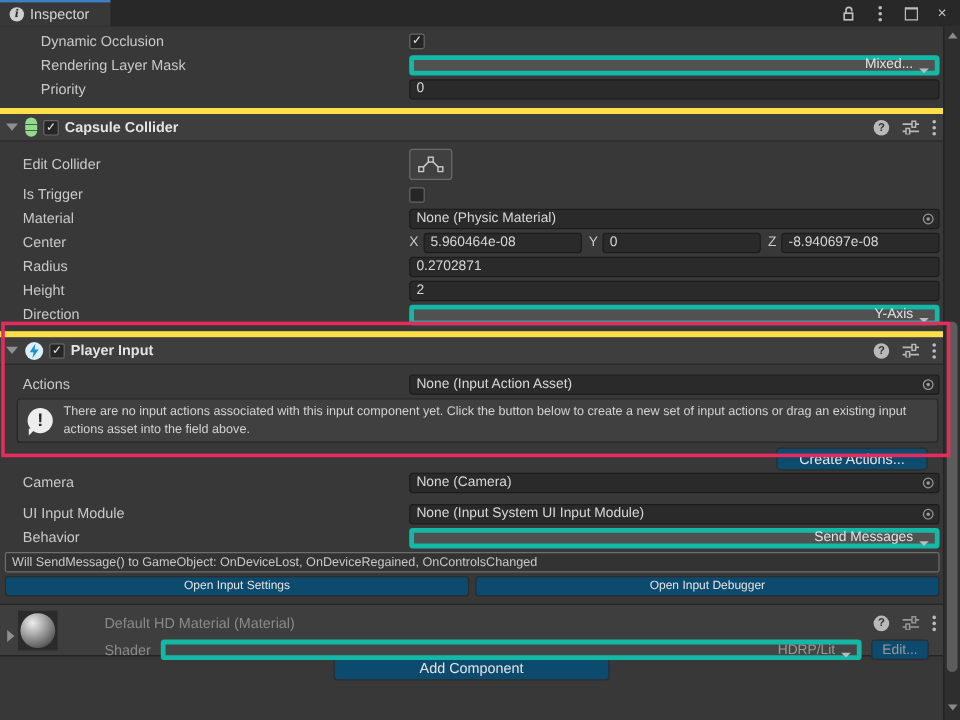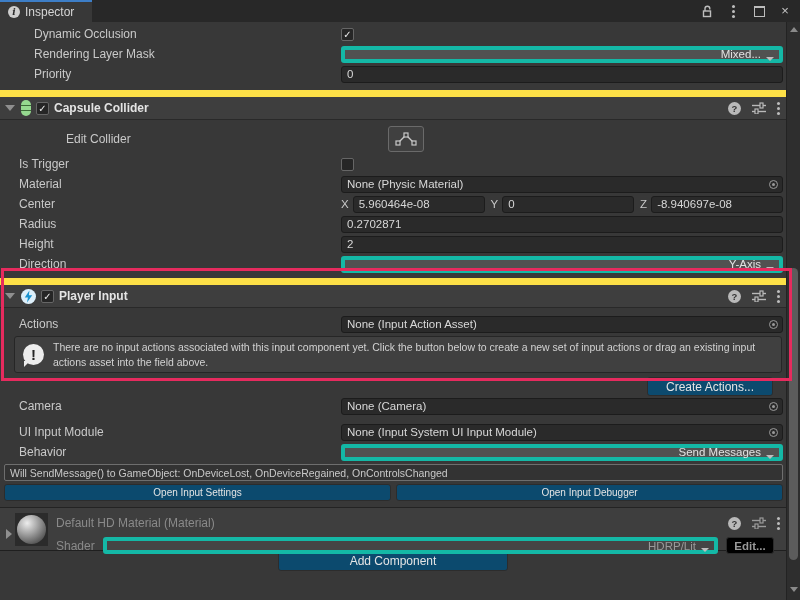--- a/index.html
+++ b/index.html
@@ -38,21 +38,21 @@
   .picker{position:absolute;right:4px;top:3px;width:9px;height:9px;border:1px solid #9a9a9a;border-radius:50%;box-sizing:border-box;}
   .picker::after{content:"";position:absolute;left:2px;top:2px;width:3px;height:3px;border-radius:50%;background:#9a9a9a;}
   .dropdown{flex:1;height:17px;background:#515151;border:4px solid #14b8a6;border-radius:3px;display:flex;align-items:center;padding:0 18px 0 5px;box-sizing:border-box;color:#e2e2e2;font-size:11.5px;position:relative;min-width:0;justify-content:flex-end;}
   .dd-arrow{position:absolute;right:5px;top:7px;width:0;height:0;border-left:4px solid transparent;border-right:4px solid transparent;border-top:4px solid #bdbdbd;}
   .dropdown.disabled{background:#454545;color:#9a9a9a;}
   .checkbox{width:13px;height:13px;background:#262626;border:1px solid #666;border-radius:2px;box-sizing:border-box;display:flex;align-items:center;justify-content:center;}
   .checkbox.checked::after{content:"✓";color:#eaeaea;font-size:10px;font-family:"DejaVu Sans",sans-serif;line-height:11px;}
   .axis{color:#c9c9c9;font-size:11.5px;margin-right:4px;}
   .axis.gap{margin-left:6px;}
   
-  .comp-header{height:22px;background:#3e3e3e;border-top:7px solid #fde047;border-bottom:1px solid #292929;display:flex;align-items:center;padding:0 6px 0 4px;gap:5px;}
+  .comp-header{height:22px;background:#3e3e3e;border-top:5px solid #fde047;border-bottom:1px solid #292929;display:flex;align-items:center;padding:0 6px 0 4px;gap:5px;}
   .comp-title{color:#e4e4e4;font-size:12px;font-weight:bold;flex:1;}
   .comp-title.dim{color:#8a8a8a;font-weight:normal;}
   .foldout-down{width:0;height:0;border-left:5px solid transparent;border-right:5px solid transparent;border-top:6px solid #8f8f8f;margin:0 1px;}
   .foldout-right{width:0;height:0;border-top:5px solid transparent;border-bottom:5px solid transparent;border-left:6px solid #8f8f8f;}
   .header-icons{display:flex;align-items:center;gap:11px;margin-left:auto;}
   .help-circle{width:13px;height:13px;border-radius:50%;background:#b9b9b9;color:#333;font-size:9.5px;font-weight:bold;display:flex;align-items:center;justify-content:center;}
   .capsule-icon{width:10px;height:16px;border-radius:5px;background:linear-gradient(to bottom,#95d98f 0 5px,#3c6b38 5px 6px,#95d98f 6px 10px,#3c6b38 10px 11px,#95d98f 11px 16px);}
   .pi-icon{width:15px;height:15px;border-radius:50%;background:#ddeffa;position:relative;overflow:hidden;}
   .pi-icon svg{position:absolute;left:0;top:0;}
   
@@ -60,35 +60,35 @@
   .warn-circle{width:21px;height:21px;border-radius:50%;background:#ededed;color:#262626;font-size:15px;font-weight:bold;display:flex;align-items:center;justify-content:center;flex-shrink:0;position:relative;}
   .warn-circle::after{content:"";position:absolute;left:1px;bottom:-2px;width:0;height:0;border-top:6px solid #ededed;border-right:6px solid transparent;}
   .help-text{color:#d2d2d2;font-size:10.5px;line-height:1.4;}
   .btn{background:#0c4a6e;border:1px solid #2c2c2c;border-radius:3px;color:#e4e4e4;font-size:12px;display:flex;align-items:center;justify-content:center;box-sizing:border-box;}
   .create-row{display:flex;justify-content:flex-end;padding-right:13px;margin-top:4px;}
   .create-btn{width:126px;height:19px;}
   .infobox{margin:2px 3px 0 4px;height:17px;border:1px solid #6e6e6e;border-radius:2px;background:#333;display:flex;align-items:center;padding:0 5px;color:#c8c8c8;font-size:10.5px;box-sizing:border-box;white-space:nowrap;overflow:hidden;}
   .two-btn-row{display:flex;gap:5px;margin:3px 3px 0 4px;}
   .two-btn-row .btn{flex:1;height:17px;font-size:10px;}
   
-  .mat-header{margin-top:6px;height:44px;background:#3e3e3e;border-top:1px solid #232323;border-bottom:1px solid #1f1f1f;position:relative;box-sizing:border-box;}
+  .mat-header{margin-top:6px;height:44px;background:#3e3e3e;border-top:1px solid #232323;border-bottom:1px solid #1f1f1f;position:relative;box-sizing:border-box;padding-left:31px;}
   .mat-thumb{position:absolute;left:15px;top:5px;width:33px;height:33px;background:#2b2b2b;display:flex;align-items:center;justify-content:center;}
   .sphere{width:29px;height:29px;border-radius:50%;background:radial-gradient(circle at 35% 28%,#ededed,#a0a0a0 40%,#555 78%,#2e2e2e 100%);}
   .mat-title-row{display:flex;align-items:center;padding:8px 6px 0 56px;}
   .mat-shader-row{display:flex;align-items:center;margin-top:7px;padding:0 12px 0 56px;gap:8px;}
   .shader-lbl{color:#8a8a8a;font-size:12px;}
-  .edit-btn{width:48px;height:17px;color:#9a9a9a;background:#000000;font-size:11.5px;font-weight:bold;}
+  .edit-btn{width:48px;height:17px;color:#9a9a9a;background:#0c4a6e;font-size:11.5px;}
   .mat-fold{position:absolute;left:6px;bottom:11px;}
   
   .addc-row{display:flex;justify-content:center;}
   .addc-btn{width:230px;height:20px;}
   
   .pi-highlight{position:absolute;left:1px;top:268px;width:791px;height:113px;border:3px solid #E62B5E;box-sizing:border-box;z-index:30;pointer-events:none;}
   .mt2{margin-top:2px;} .mt4{margin-top:4px;} .mt6{margin-top:6px;}
-  .editcol-row{height:30px;margin-left:47px;}
+  .editcol-row{height:30px;}
   .editcol-btn{width:36px;height:26px;background:#404040;border:1px solid #6a6a6a;}
 </style>
 </head>
 <body>
 
 <div class="tabbar">
   <div class="tab">
     <span class="info-icon">i</span>
     <span class="tab-label">Inspector</span>
   </div>

